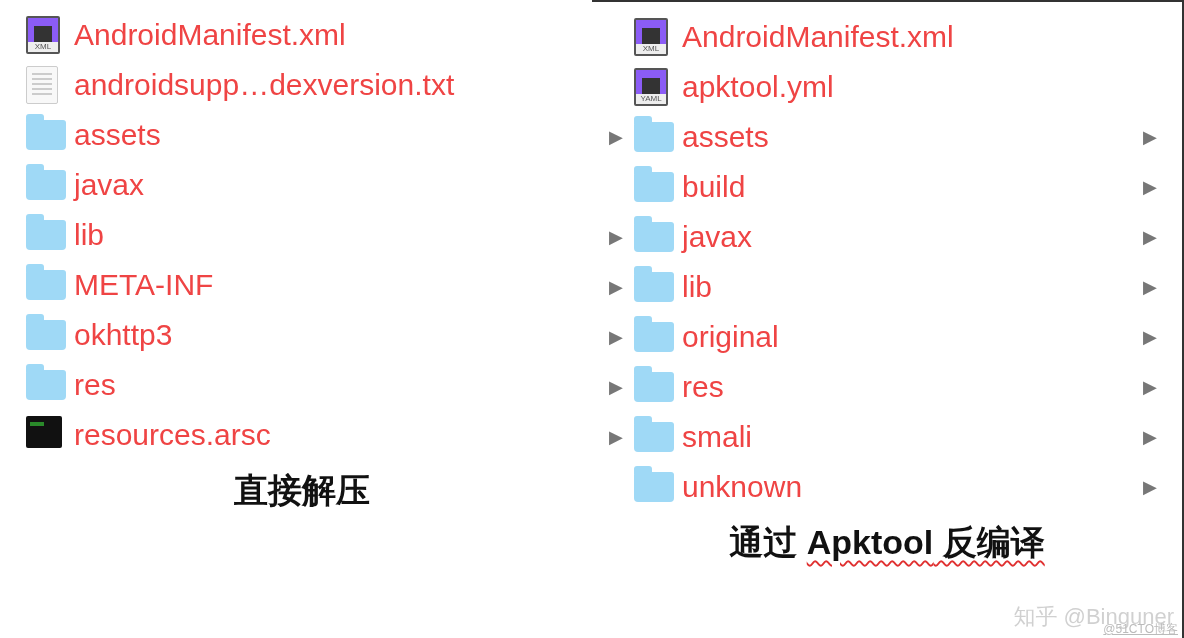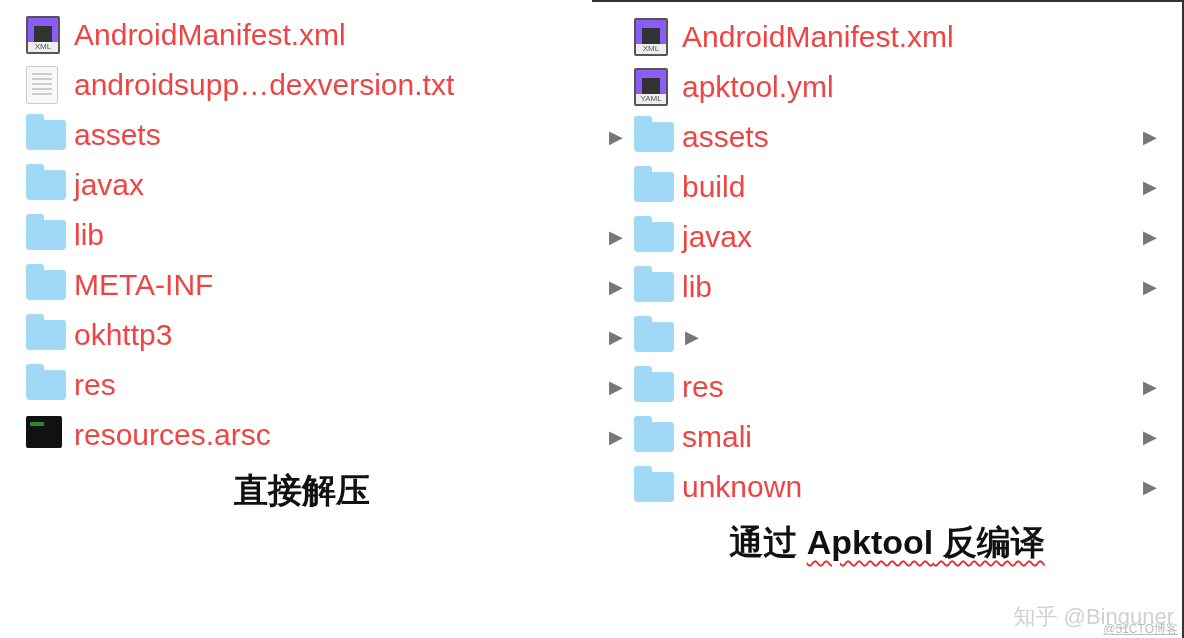--- a/index.html
+++ b/index.html
@@ -318,20 +318,21 @@
           <div class="name-col">lib</div>
           <div class="trail-col">▶</div>
         </div>
         <div class="row">
           <div class="expand-col">▶</div>
           <div class="icon-col">
             <div class="ic">
               <div class="folder"></div>
             </div>
           </div>
+          <div class="name-col">original</div>
           <div class="trail-col">▶</div>
         </div>
         <div class="row">
           <div class="expand-col">▶</div>
           <div class="icon-col">
             <div class="ic">
               <div class="folder"></div>
             </div>
           </div>
           <div class="name-col">res</div>

